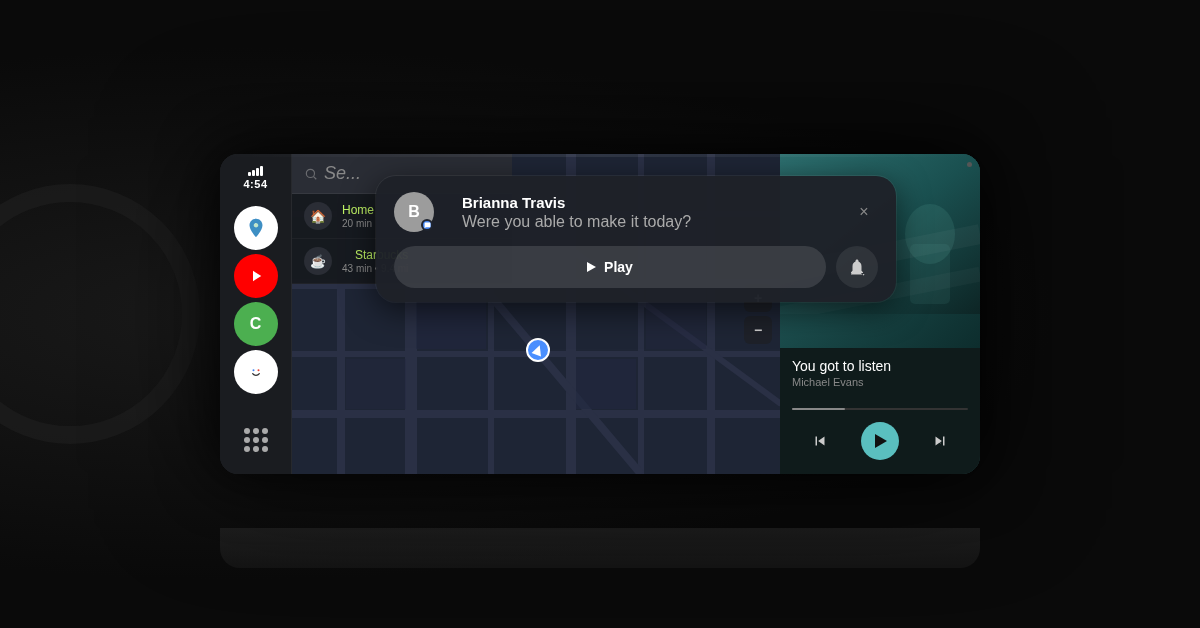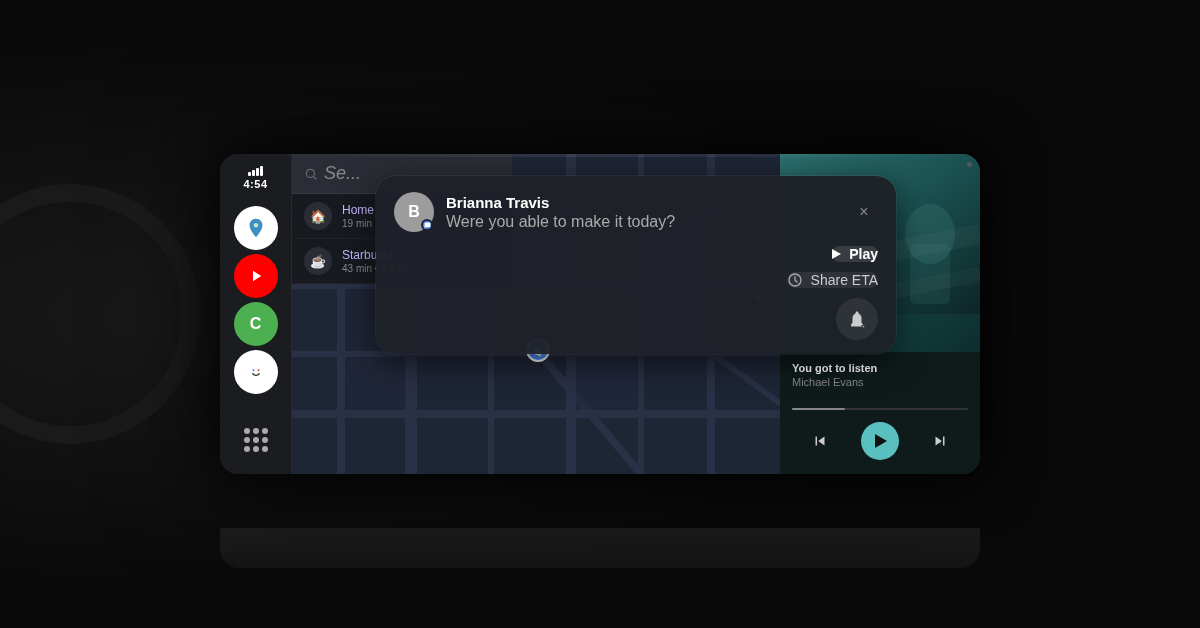--- a/index.html
+++ b/index.html
@@ -211,23 +211,24 @@
       justify-content: center;
       flex-shrink: 0;
       font-size: 13px;
     }
 
     .nav-info {
       margin-left: 10px;
     }
 
     .nav-title {
-      color: #c4b5fd;
+      color: #bef264;
       font-size: 12px;
       font-weight: 500;
+      text-align: right;
     }
 
     .nav-subtitle {
       color: #888;
       font-size: 10px;
       margin-top: 1px;
     }
 
     
     .map-controls {
@@ -308,22 +309,22 @@
       top: 8px;
       right: 8px;
       width: 5px;
       height: 5px;
       background: #555;
       border-radius: 50%;
     }
 
     .song-title {
       color: #fff;
-      font-size: 11px;
-      font-weight: 700;
+      font-size: 14px;
+      font-weight: 400;
       margin-bottom: 2px;
     }
 
     .artist-name {
       color: #888;
       font-size: 11px;
       margin-bottom: 20px;
     }
 
     .progress-bar {
@@ -430,21 +431,21 @@
       height: 12px;
       background: #4285F4;
       border-radius: 50%;
       border: 2px solid rgba(30,33,40,0.97);
       display: flex;
       align-items: center;
       justify-content: center;
     }
 
     .notif-text {
-      margin-left: 12px;
+      margin-left: 28px;
       flex: 1;
     }
 
     .notif-name {
       color: #fff;
       font-size: 15px;
       font-weight: 600;
     }
 
     .notif-message {
@@ -462,21 +463,20 @@
       color: #888;
       font-size: 16px;
       cursor: pointer;
       border-radius: 50%;
     }
 
     .notif-actions {
       display: flex;
       gap: 10px;
       align-items: flex-end;
-      flex-direction: column;
     }
 
     .action-btn-play {
       flex: 1;
       height: 42px;
       background: rgba(255,255,255,0.12);
       border-radius: 22px;
       display: flex;
       align-items: center;
       justify-content: center;
@@ -643,21 +643,21 @@
             <circle cx="11" cy="11" r="7" stroke="#aaa" stroke-width="2" fill="none"></circle>
             <line x1="16.5" y1="16.5" x2="21" y2="21" stroke="#aaa" stroke-width="2"></line>
           </svg>
           <span class="search-text">Se...</span>
         </div>
 
         <div class="nav-item">
           <div class="nav-icon">🏠</div>
           <div class="nav-info">
             <div class="nav-title">Home</div>
-            <div class="nav-subtitle">19 min</div>
+            <div class="nav-subtitle">20 min</div>
           </div>
         </div>
 
         <div class="nav-item">
           <div class="nav-icon">☕</div>
           <div class="nav-info">
             <div class="nav-title">Starbucks</div>
             <div class="nav-subtitle">
               <span>43 min</span>
               <span> • </span>
@@ -741,27 +741,20 @@
           <div class="notif-message">Were you able to make it today?</div>
         </div>
         <div class="close-btn">×</div>
       </div>
 
       <div class="notif-actions">
         <div class="action-btn-play">
           <div class="action-btn-play-icon"></div>
           <span>Play</span>
         </div>
-        <div class="action-btn-eta">
-          <svg width="16" height="16" viewBox="0 0 24 24">
-            <circle cx="12" cy="12" r="9" stroke="#aaa" stroke-width="2" fill="none"></circle>
-            <path d="M12 7v5l3 3" stroke="#aaa" stroke-width="2" stroke-linecap="round" fill="none"></path>
-          </svg>
-          <span>Share ETA</span>
-        </div>
         <div class="action-btn-mute">
           <svg width="18" height="18" viewBox="0 0 24 24">
             <path d="M18 11c0-3.07-1.64-5.64-4-6.32V4c0-1.1-.9-2-2-2s-2 .9-2 2v.68C7.63 5.36 6 7.93 6 11v6l-2 2v1h16v-1l-2-2v-6zm-6 11c1.1 0 2-.9 2-2h-4c0 1.1.9 2 2 2zM3 3l18 18-1.4 1.4-3.45-3.45c-.07.01-.1.05-.15.05H6l-2 2v1h15.17l1.4 1.4L22 22 3 3z" fill="#ccc"></path>
           </svg>
         </div>
       </div>
     </div>
   </div>
 
 </div>

